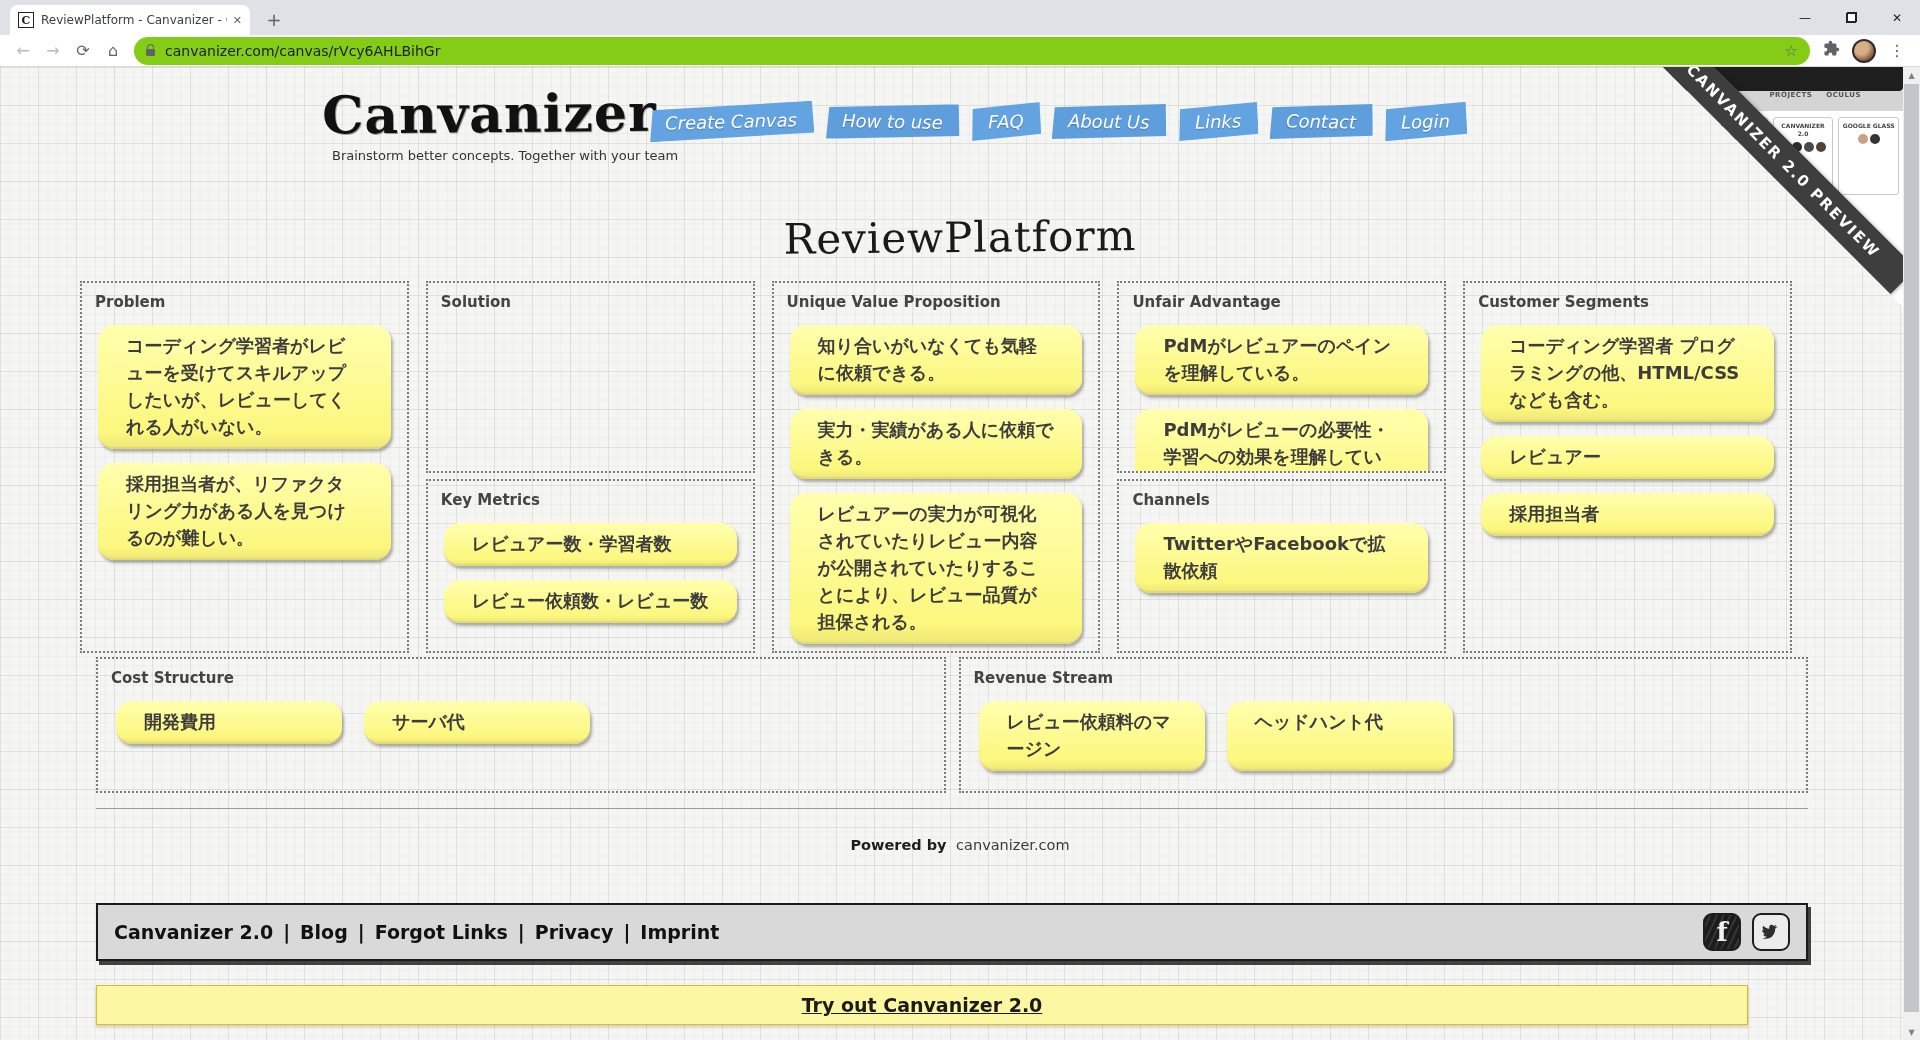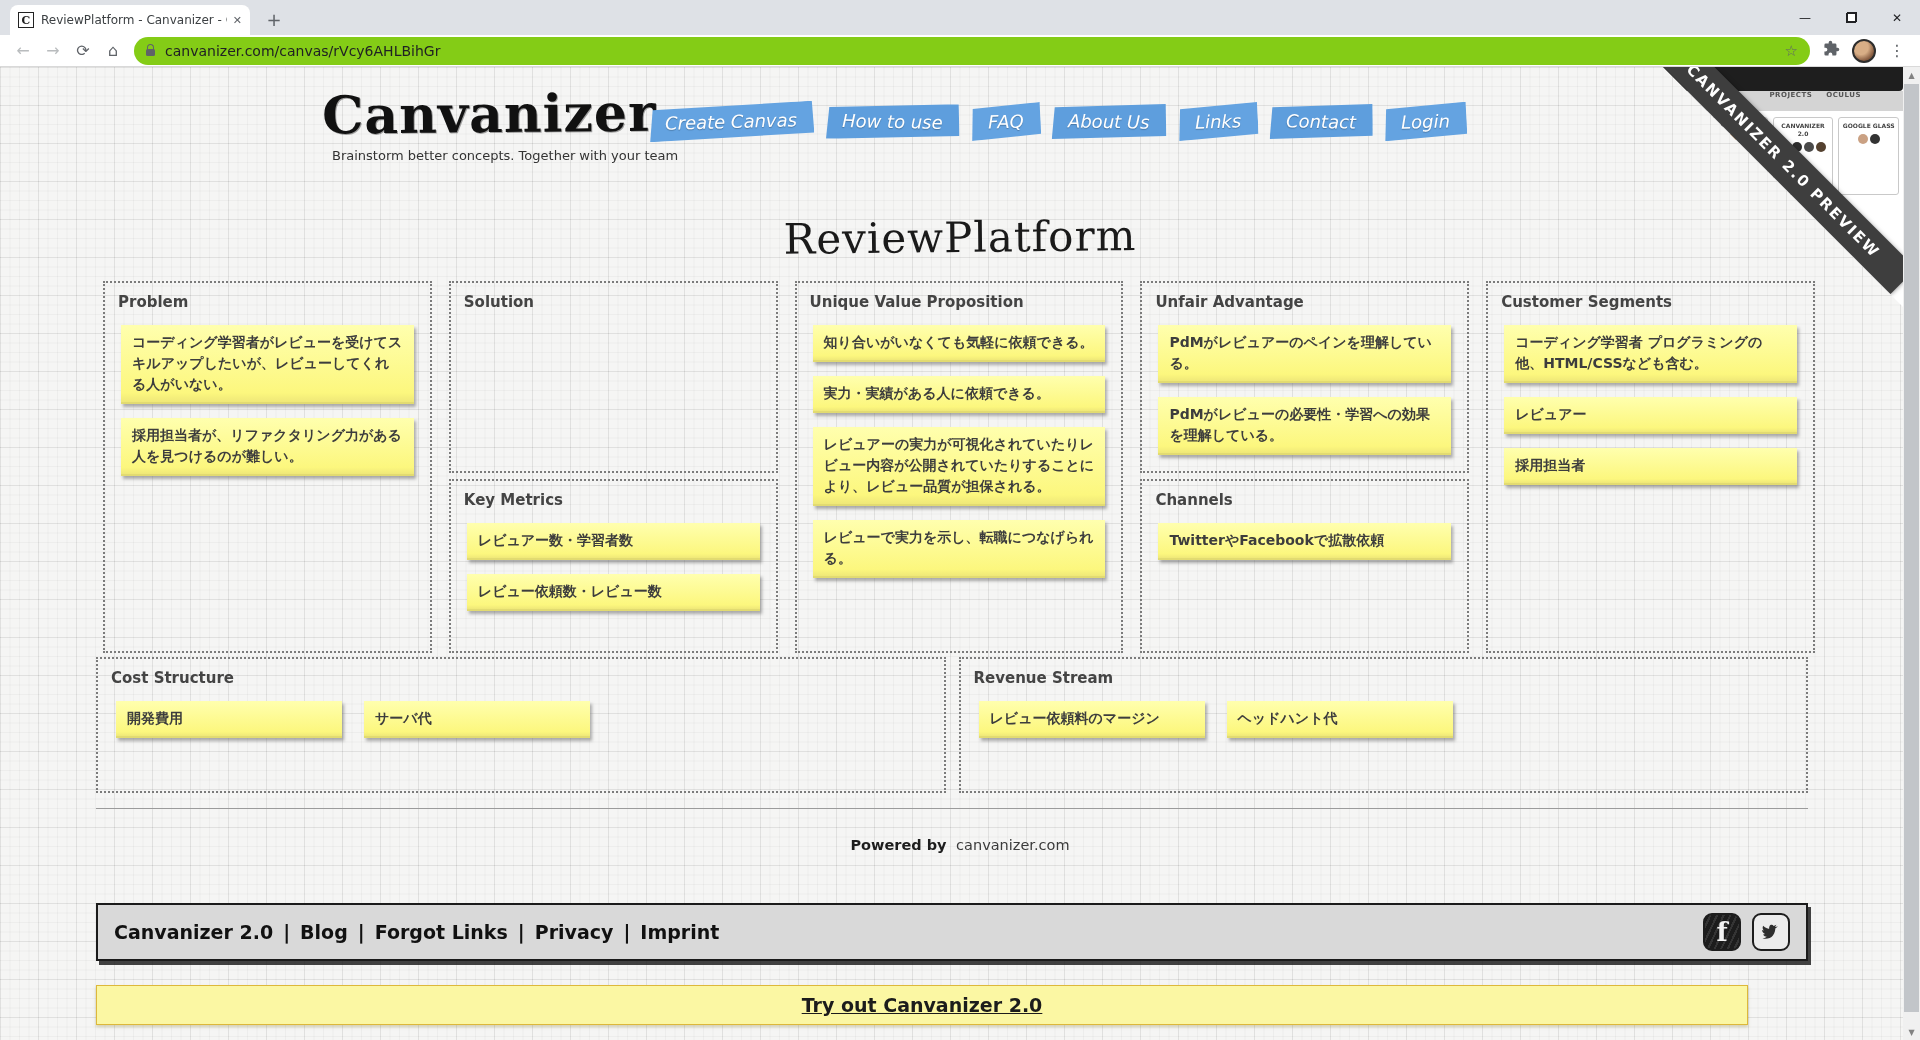--- a/index.html
+++ b/index.html
@@ -57,33 +57,33 @@
             clip-path:polygon(3% 14%, 99% 0%, 100% 86%, 1% 100%);
             text-shadow:0 1px 1px rgba(0,0,0,0.25); white-space:nowrap; }
   .navbtn:nth-child(odd)  { transform:rotate(-1.6deg); }
   .navbtn:nth-child(even) { transform:rotate(1.1deg); background:#5e9edd; }
 
   .board-title { position:absolute; left:0; right:0; top:146px; text-align:center;
                  font-size:42px; color:#1a1a1a; font-family:"DejaVu Serif", serif;
                  transform:rotate(-0.6deg); letter-spacing:1px; }
 
   
-  .row1 { position:absolute; left:103px; top:214px; width:1712px; height:372px;
+  .row1 { position:absolute; left:80px; top:214px; width:1712px; height:372px;
           display:grid; grid-template-columns:repeat(5,1fr); column-gap:17px; }
   .cell { border:2px dotted #7b7b7b; overflow:hidden; }
   .split { display:flex; flex-direction:column; gap:6px; }
   .split .cell.top { height:192px; flex:none; }
   .split .cell.bottom { flex:1; }
   .row2 { position:absolute; left:96px; top:590px; width:1712px; height:136px; display:flex; gap:13px; }
   .row2 .cell { flex:1; }
   .sec-label { font-size:15px; font-weight:bold; color:#444; margin:10px 0 0 13px; }
   .note { background:linear-gradient(180deg,#ffffae 0%,#fcf77e 88%,#efe878 100%);
           border-bottom:2px solid #e2db71; box-shadow:2px 3px 3px rgba(110,110,110,0.55);
-          margin:14px 16px 0 16px; padding:7px 11px; font-size:14px; font-weight:bold;
-          color:#3d3d3d; line-height:1.5; overflow-wrap:anywhere; }
+          margin:14px 16px 0 16px; padding:7px 28px; font-size:18px; font-weight:bold;
+          color:#3d3d3d; line-height:1.5; overflow-wrap:anywhere;border-radius:16px; }
   .note-row { display:flex; gap:22px; padding:4px 0 0 18px; }
   .note-row .note { width:226px; margin:10px 0 0 0; flex:none; }
 
   .rule { position:absolute; left:96px; top:741px; width:1712px; border-top:1px solid #9b9b9b; }
   .powered { position:absolute; left:0; right:0; top:770px; text-align:center; font-size:14.5px; color:#1d1d1d; }
   .powered .pfx { font-weight:bold; }
   .powered .plink { font-weight:normal; color:#3b3b3b; margin-left:5px; }
 
   .footer-bar { position:absolute; left:96px; top:836px; width:1712px; height:58px; background:#d9d9d9;
                 border:2px solid #1b1b1b; box-shadow:3px 4px 0 rgba(20,20,20,0.8);

